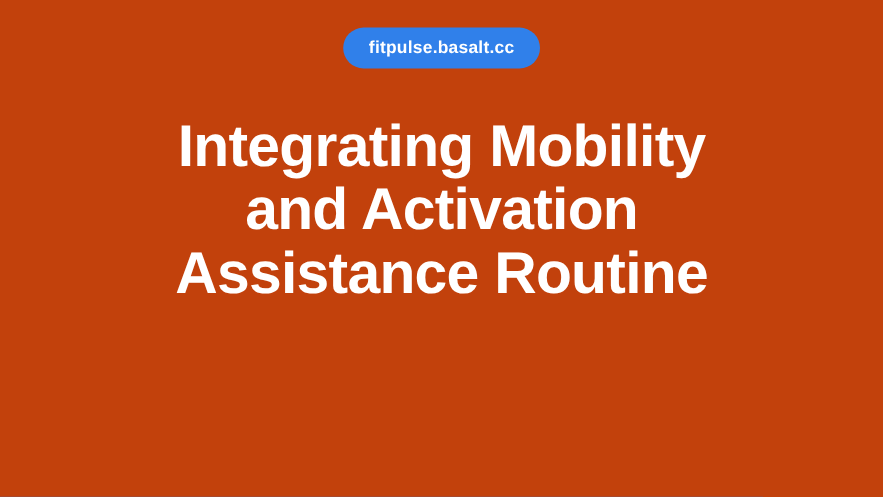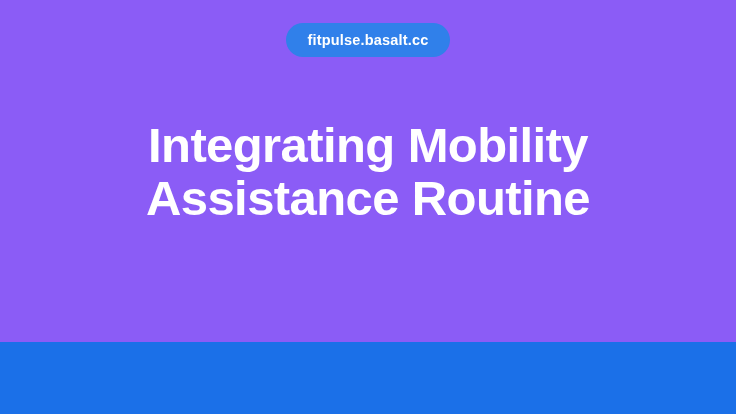--- a/index.html
+++ b/index.html
@@ -11,22 +11,22 @@
     width: 736px;
     height: 414px;
     overflow: hidden;
     font-family: "Liberation Sans", sans-serif;
     background: #1b70e8;
   }
 
   #page {
     position: relative;
     width: 736px;
-    height: 342px;
-    background: #8b5cf6;
+    height: 414px;
+    background: #c2410c;
     box-sizing: border-box;
     display: flex;
     flex-direction: column;
     align-items: center;
   }
 
   
   #badge-row {
     position: absolute;
     top: 23px;
@@ -59,21 +59,20 @@
 
   
   #headline {
     position: absolute;
     top: 96px;
     left: 0;
     width: 100%;
     padding: 0 40px;
     box-sizing: border-box;
     text-align: center;
-    margin-top: 23px;
   }
 
   .headline-line {
     display: block;
     color: #ffffff;
     font-family: "Liberation Sans", sans-serif;
     font-size: 49px;
     font-weight: 700;
     line-height: 53px;
     letter-spacing: -0.6px;
@@ -86,16 +85,17 @@
 <div id="page">
 
   <div id="badge-row">
     <div id="site-badge">
       <span id="site-badge-label">fitpulse.basalt.cc</span>
     </div>
   </div>
 
   <div id="headline">
     <span class="headline-line">Integrating Mobility</span>
+    <span class="headline-line">and Activation</span>
     <span class="headline-line">Assistance Routine</span>
   </div>
 
 </div>
 
 </body></html>

